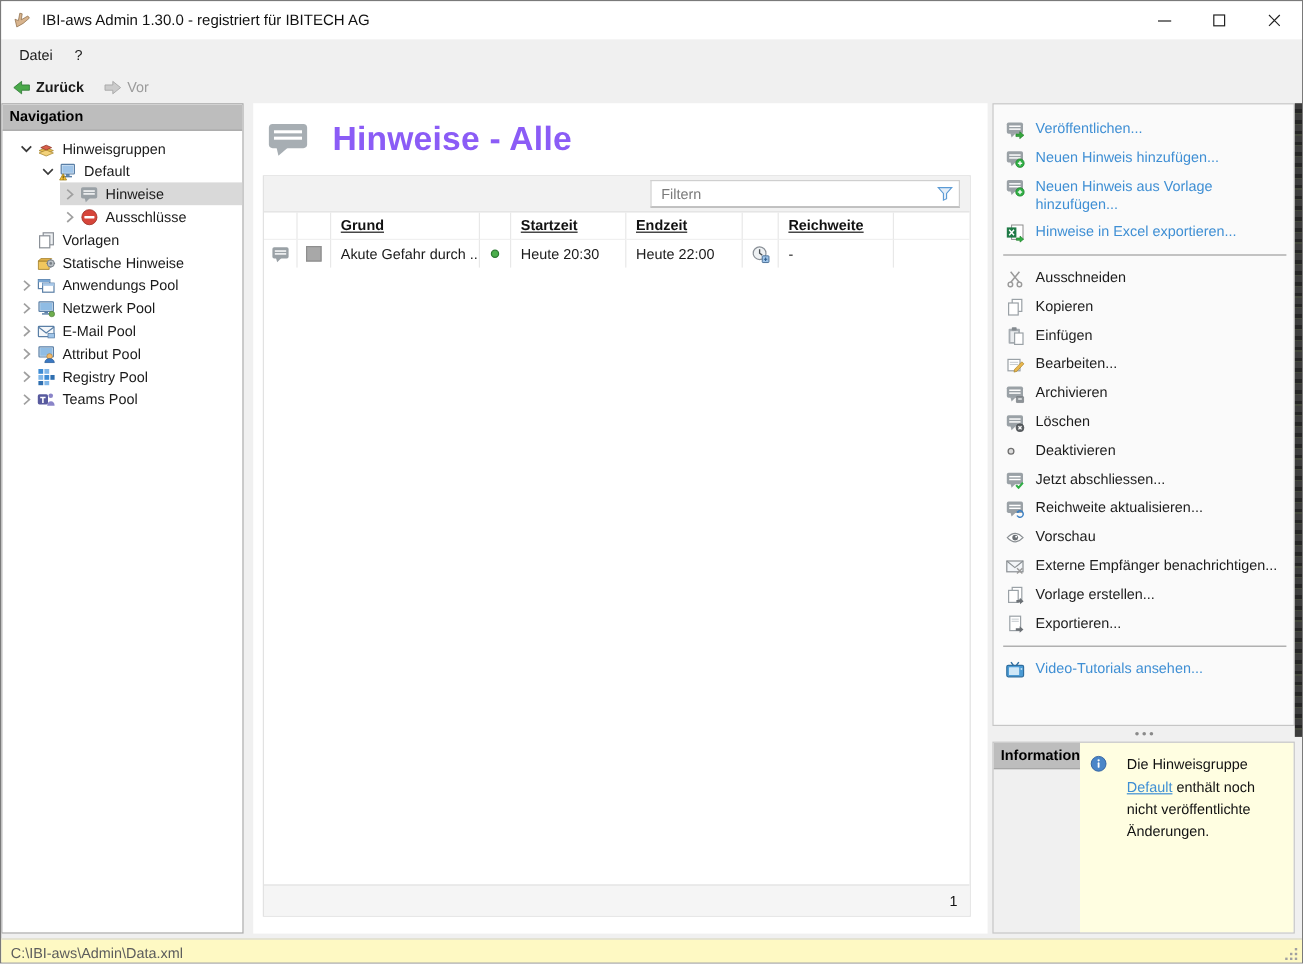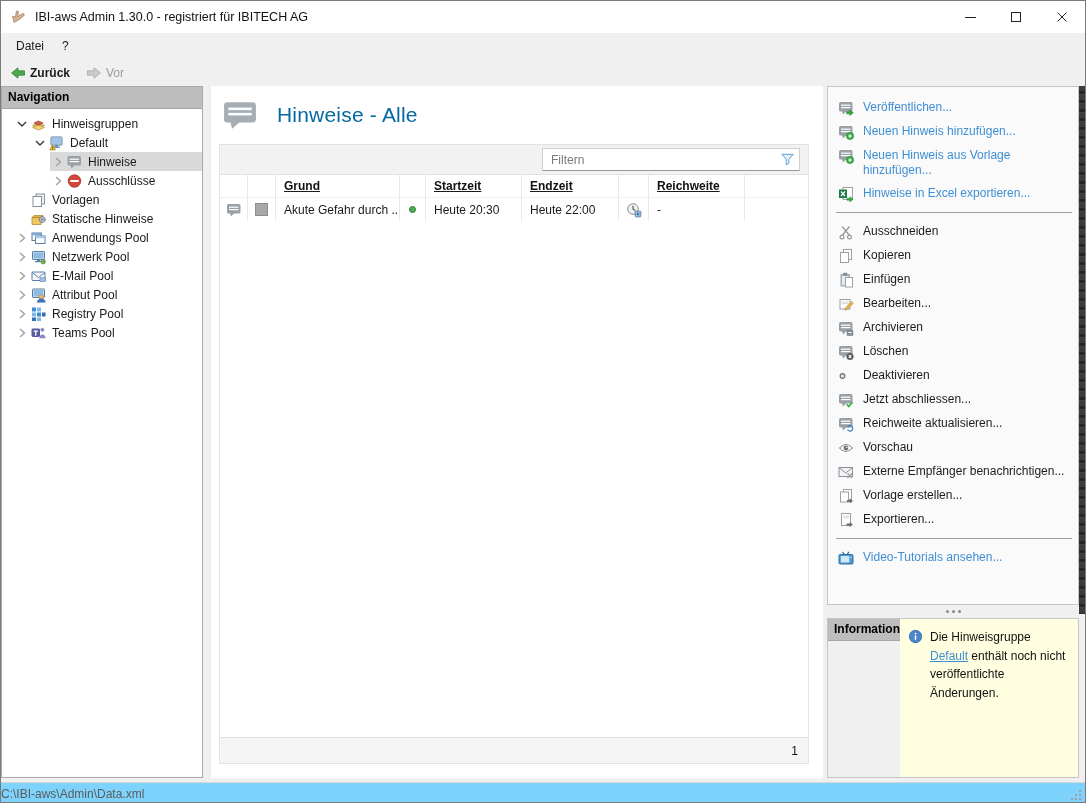--- a/index.html
+++ b/index.html
@@ -38,21 +38,21 @@
   .tree-row.selected .tree-inner { background:#d9d9d9; }
   .indent-0 { margin-left:12px; } .indent-1 { margin-left:30px; } .indent-2 { margin-left:48px; }
   .chev { width:16px; height:16px; flex:0 0 16px; }
   .tree-ic { width:17px; height:16px; flex:0 0 17px; margin-right:5px; }
   .tree-label { white-space:nowrap; }
 
   
   .main-panel { height:692px; background:#fff; display:flex; flex-direction:column; overflow:hidden; }
   .main-header { display:flex; align-items:center; padding:14px 0 10px 12px; }
   .header-ic { width:34px; height:30px; }
-  .page-title { font-size:21px; font-weight:400; color:#0369a1; margin-left:20px; letter-spacing:0.2px; }
+  .page-title { font-size:28px; font-weight:700; color:#8b5cf6; margin-left:20px; letter-spacing:0.2px; }
   .grid-table { flex:1; margin:4px 14px 14px 8px; border:1px solid #e2e2e2; display:flex; flex-direction:column; background:#fff; }
   .filter-bar { height:30px; background:#f2f2f2; border-bottom:1px solid #e2e2e2; display:flex; align-items:center; }
   .filter-box { position:relative; margin-left:auto; margin-right:8px; width:258px; }
   .filter-box input { width:100%; height:23px; border:1px solid #cfcfcf; border-bottom-color:#9a9a9a; background:#fff; font-family:inherit; font-size:12px; padding:0 26px 0 8px; color:#333; outline:none; }
   .filter-box input::placeholder { color:#7a7a7a; }
   .funnel { position:absolute; right:5px; top:4px; width:15px; height:15px; }
   .t-head,.t-row { display:grid; grid-template-columns:28px 28px 124px 26px 96px 97px 30px 96px 1fr; }
   .t-head { height:23px;text-decoration:underline; }
   .t-row { height:23px; }
   .th,.td { display:flex; align-items:center; border-right:1px solid #e8e8e8; overflow:hidden; white-space:nowrap; }
@@ -72,28 +72,28 @@
   .action .ic16 { margin-top:0; }
   .a-label { line-height:15px; }
   .action.link .a-label { color:#3f8fd4; }
   .action.std .a-label { color:#1c1c1c; }
   .a-sep { border-top:1px solid #9e9e9e; margin:6px 2px 7px 2px; }
   .v-splitter { height:13px; display:flex; align-items:center; justify-content:center; background:#f0f0f0; }
   .dots { width:3px; height:3px; border-radius:50%; background:#8a8a8a; box-shadow:6px 0 0 #8a8a8a,-6px 0 0 #8a8a8a; }
   .info-panel { flex:1; border:1px solid #c6c6c6; display:flex; flex-direction:row; overflow:hidden; }
   .info-body { flex:1; background:#fffee1; padding:9px 8px 8px 8px; display:flex; gap:7px; align-items:flex-start; }
   .info-ic { width:15px; height:15px; flex:0 0 15px; margin-top:1px; }
-  .info-text { line-height:1.55; color:#111; }
+  .info-text { line-height:1.55; color:#111;margin-left:9px; }
   .info-link { color:#3f8fd4; text-decoration:underline; cursor:pointer; }
 
   
   .edge-strip { width:8px; height:528px; background:repeating-linear-gradient(180deg,#3c3c3c 0 5px,#262626 5px 8px,#44483c 8px 9px); }
 
   
-  .statusbar { position:relative; height:22px; background:#7dd3fc; border-top:1px solid #d6d6d6; display:flex; align-items:center; }
+  .statusbar { position:relative; height:22px; background:#fef9c3; border-top:1px solid #d6d6d6; display:flex; align-items:center; padding-left:8px; }
   .status-text { color:#5c5c5c; }
   .grip { position:absolute; right:4px; bottom:4px; width:12px; height:12px; }
   .grip::before { content:""; position:absolute; right:0; bottom:0; width:2px; height:2px; background:#a0a0a0;
     box-shadow:0 -4px #a0a0a0,0 -8px #a0a0a0,-4px 0 #a0a0a0,-8px 0 #a0a0a0,-4px -4px #a0a0a0; }
 </style>
 </head>
 <body>
 
 <div class="window">
 

